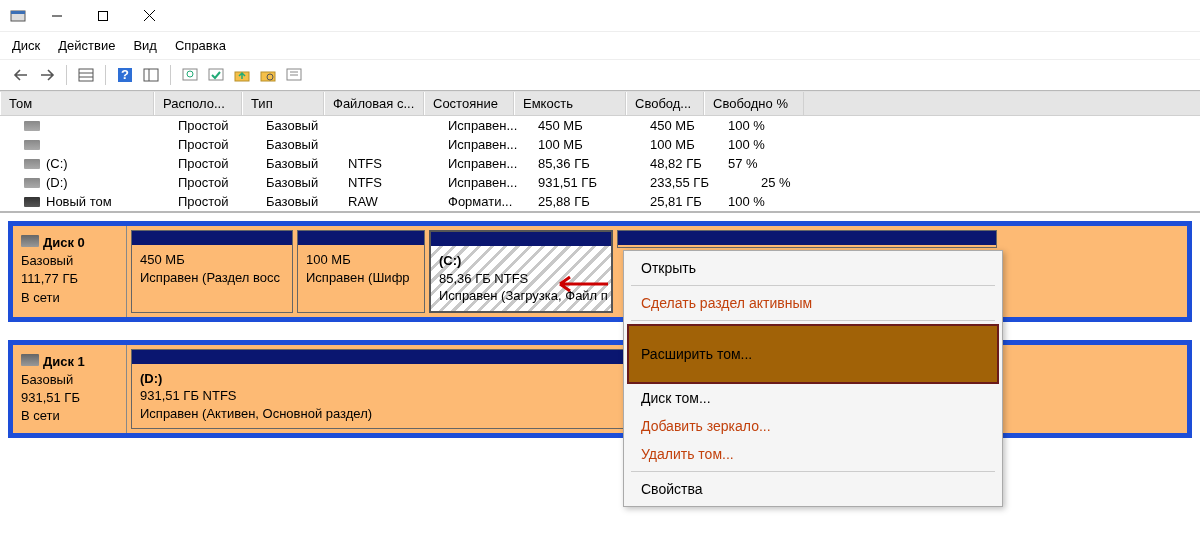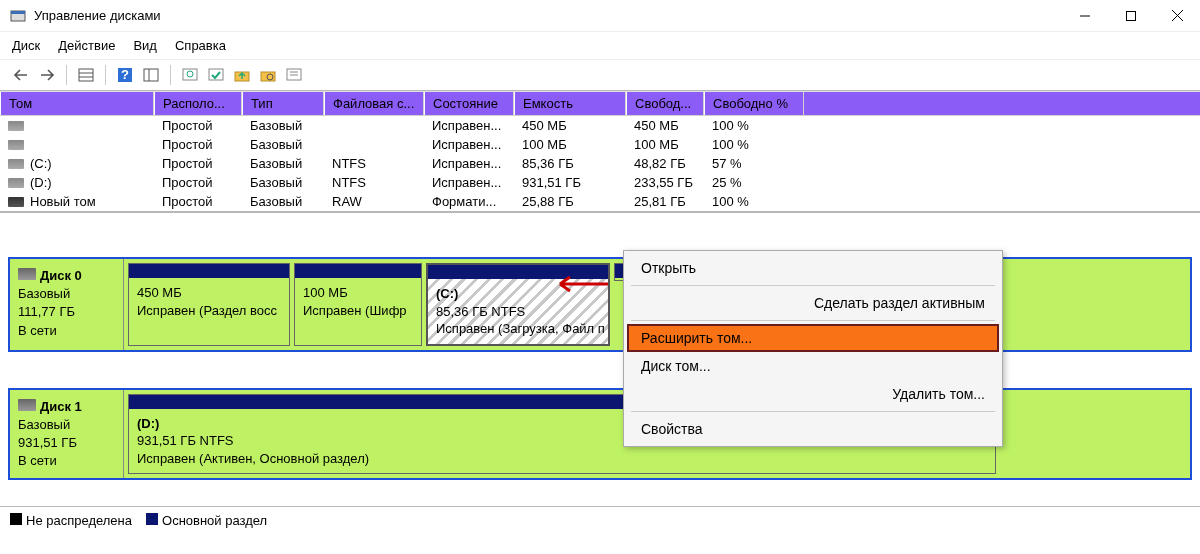--- a/index.html
+++ b/index.html
@@ -9,60 +9,59 @@
 .titlebar .title { flex: 1; font-size: 13px; }
 .titlebar .win-btns { display: flex; }
 .titlebar .win-btn { width: 46px; height: 32px; display: flex; align-items: center; justify-content: center; font-size: 14px; }
 .menubar { display: flex; gap: 18px; padding: 6px 12px; border-bottom: 1px solid #eee; }
 .menubar span { font-size: 13px; cursor: default; }
 .toolbar { display: flex; align-items: center; gap: 4px; padding: 4px 10px; border-bottom: 1px solid #b8b8b8; }
 .toolbar .sep { width: 1px; height: 20px; background: #ccc; margin: 0 4px; }
 .toolbar .tbtn { width: 22px; height: 22px; display: flex; align-items: center; justify-content: center; border: 1px solid transparent; }
 .main { display: flex; flex-direction: column; }
 .list { border-bottom: 1px solid #b8b8b8; }
-.list-head { display: flex; background: #8b5cf6; border-top: 1px solid #e0e0e0; border-bottom: 1px solid #d0d0d0; }
+.list-head { display: flex; background: #e5e5e5; border-top: 1px solid #e0e0e0; border-bottom: 1px solid #d0d0d0; }
 .list-head .col { padding: 4px 8px; border-right: 1px solid #d0d0d0; border-left: 1px solid #fff; font-size: 13px; overflow: hidden; white-space: nowrap; text-overflow: ellipsis; }
 .list-body { }
-.list-row { display: flex; padding: 1px 0; }
+.list-row { display: flex; padding: 1px 16px; }
 .list-row .cell { padding: 1px 8px; font-size: 13px; white-space: nowrap; overflow: hidden; display: flex; align-items: center; gap: 6px; }
 .vol-icon { width: 16px; height: 10px; display: inline-block; background: linear-gradient(#888,#aaa); border-radius: 1px; }
 .vol-icon.dark { background: linear-gradient(#333,#555); }
 .disk-area { border-top: 1px solid #b8b8b8; padding: 8px; }
-.disk-row { display: flex; border: 2px solid #1d4ed8; margin-bottom: 18px; background: #bef264; position: relative; margin-top: 36px; }
+.disk-row { display: flex; border: 5px solid #1d4ed8; margin-bottom: 18px; background: #fdba74; position: relative; }
 .disk-label { width: 114px; padding: 8px; border-right: 1px solid #888; }
 .disk-label .dicon { width: 18px; height: 12px; background: linear-gradient(#666,#999); display: inline-block; margin-right: 4px; border-radius: 1px; }
 .disk-label b { font-weight: 700; font-size: 13px; }
 .disk-label div { font-size: 13px; line-height: 1.4; }
 .parts { flex: 1; display: flex; gap: 4px; padding: 4px; align-items: stretch; }
 .part { border: 1px solid #666; display: flex; flex-direction: column; overflow: hidden; }
 .part .bar { height: 14px; background: #0a1670; }
 .part .body { padding: 6px 8px; font-size: 13px; line-height: 1.35; white-space: nowrap; overflow: hidden; flex:1; }
 .part.sel { border: 2px solid #555; }
 .part.sel .body { background: repeating-linear-gradient(135deg, #fff, #fff 6px, #c8c8c8 6px, #c8c8c8 9px); }
 .context-menu { position: absolute; background: #f5f5f5; border: 1px solid #aaa; box-shadow: 2px 2px 6px rgba(0,0,0,.25); width: 380px; z-index: 100; padding: 3px; }
 .context-menu .mi { padding: 6px 14px; font-size: 14px; }
-.context-menu .mi.disabled { color: #000000; text-align: right; }
-.context-menu .mi.hl { background: #f97316; border: 2px solid #6a1b1b; padding: 4px 12px; }
+.context-menu .mi.disabled { color: #c2410c; }
+.context-menu .mi.hl { background: #a16207; border: 2px solid #6a1b1b; padding: 20px 12px; }
 .context-menu hr { border: none; border-top: 1px solid #ccc; margin: 3px 4px; }
 .arrow { position: absolute; color: #c00; font-size: 26px; font-weight: bold; pointer-events: none; }
 .legend { display: flex; gap: 14px; padding: 6px 10px; border-top: 1px solid #b8b8b8; font-size: 13px; align-items: center; }
 .legend .sw { width: 12px; height: 12px; display: inline-block; margin-right: 4px; }
 svg { display: block; }
 </style>
 </head>
 <body>
 
 <div class="titlebar">
   <span class="icon">
     <svg width="16" height="16">
         <rect x="1" y="3" width="14" height="10" fill="#ddd" stroke="#555"></rect>
         <rect x="1" y="3" width="14" height="3" fill="#3b6fb5"></rect>
       </svg>
   </span>
-  <span class="title">Управление дисками</span>
   <div class="win-btns">
     <div class="win-btn">
         <svg width="10" height="10">
           <line x1="0" y1="5" x2="10" y2="5" stroke="#000"></line>
         </svg>
       </div>
     <div class="win-btn">
         <svg width="10" height="10">
           <rect x="0.5" y="0.5" width="9" height="9" fill="none" stroke="#000"></rect>
         </svg>
@@ -205,21 +204,21 @@
           <div class="cell" style="width: 154px;">
             <span class="vol-icon"></span>
             <span>(D:)</span>
           </div>
           <div class="cell" style="width: 88px;">Простой</div>
           <div class="cell" style="width: 82px;">Базовый</div>
           <div class="cell" style="width: 100px;">NTFS</div>
           <div class="cell" style="width: 90px;">Исправен...</div>
           <div class="cell" style="width: 112px;">931,51 ГБ</div>
           <div class="cell" style="width: 78px;">233,55 ГБ</div>
-          <div class="cell" style="width: 100px;">25 %</div>
+          <div class="cell" style="width: 100px; margin-left: 33px;">25 %</div>
         </div>
         <div class="list-row">
           <div class="cell" style="width: 154px;">
             <span class="vol-icon dark"></span>
             <span>Новый том</span>
           </div>
           <div class="cell" style="width: 88px;">Простой</div>
           <div class="cell" style="width: 82px;">Базовый</div>
           <div class="cell" style="width: 100px;">RAW</div>
           <div class="cell" style="width: 90px;">Формати...</div>
@@ -265,33 +264,30 @@
         </div>
         <div class="parts">
           <div class="part" style="width: 868px;">
             <div class="bar"></div>
             <div class="body"><b>(D:)</b><br>931,51 ГБ NTFS<br>Исправен (Активен, Основной раздел)</div>
           </div>
         </div>
       </div>
     </div>
 
-  <div class="legend">
-    <span><span class="sw" style="background:#000"></span><span>Не распределена</span></span>
-    <span><span class="sw" style="background:#0a1670"></span><span>Основной раздел</span></span>
-  </div>
 </div>
 
 <div class="context-menu" id="ctx" style="left:623px; top:250px">
     <div class="mi">Открыть</div>
     <hr>
     <div class="mi disabled">Сделать раздел активным</div>
     <hr>
     <div class="mi hl">Расширить том...</div>
     <div class="mi">Диск том...</div>
+    <div class="mi disabled">Добавить зеркало...</div>
     <div class="mi disabled">Удалить том...</div>
     <hr>
     <div class="mi">Свойства</div>
   </div>
 
 <div class="arrow" style="left:550px; top:272px">
   <svg width="60" height="24">
       <path d="M58 12 H10 M10 12 L20 5 M10 12 L20 19" stroke="#c00" stroke-width="3" fill="none"></path>
     </svg>
 </div>

